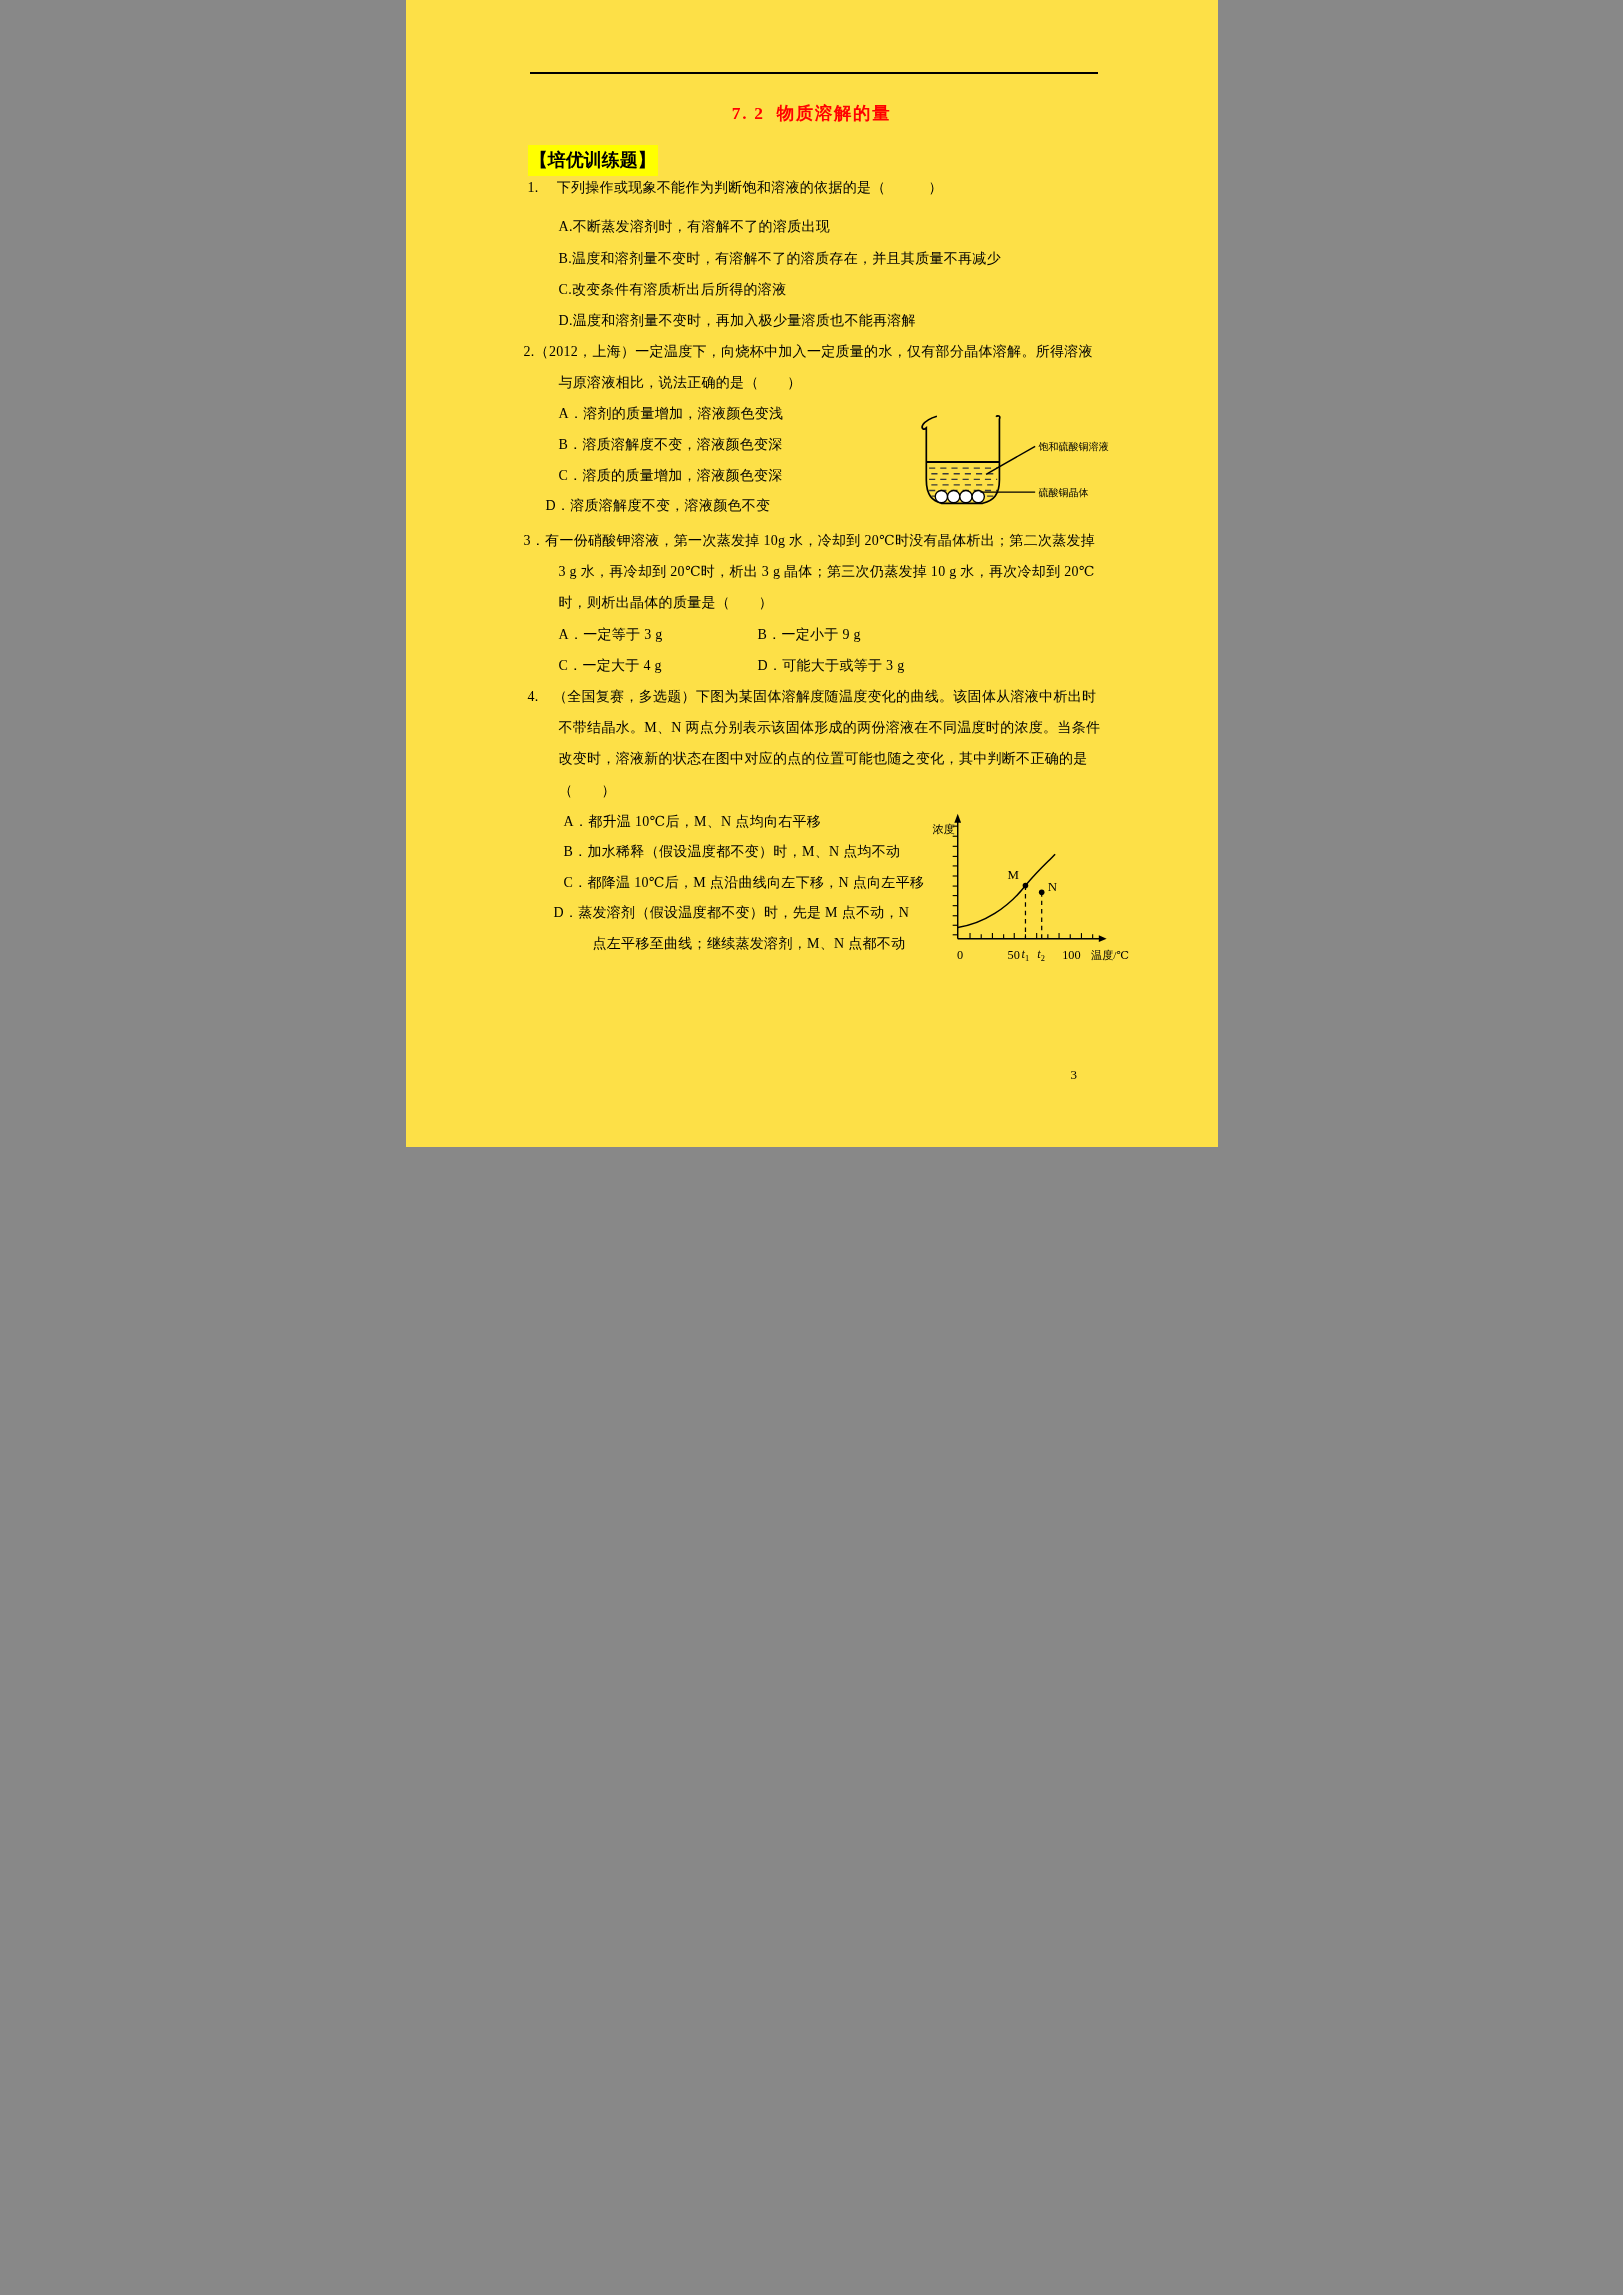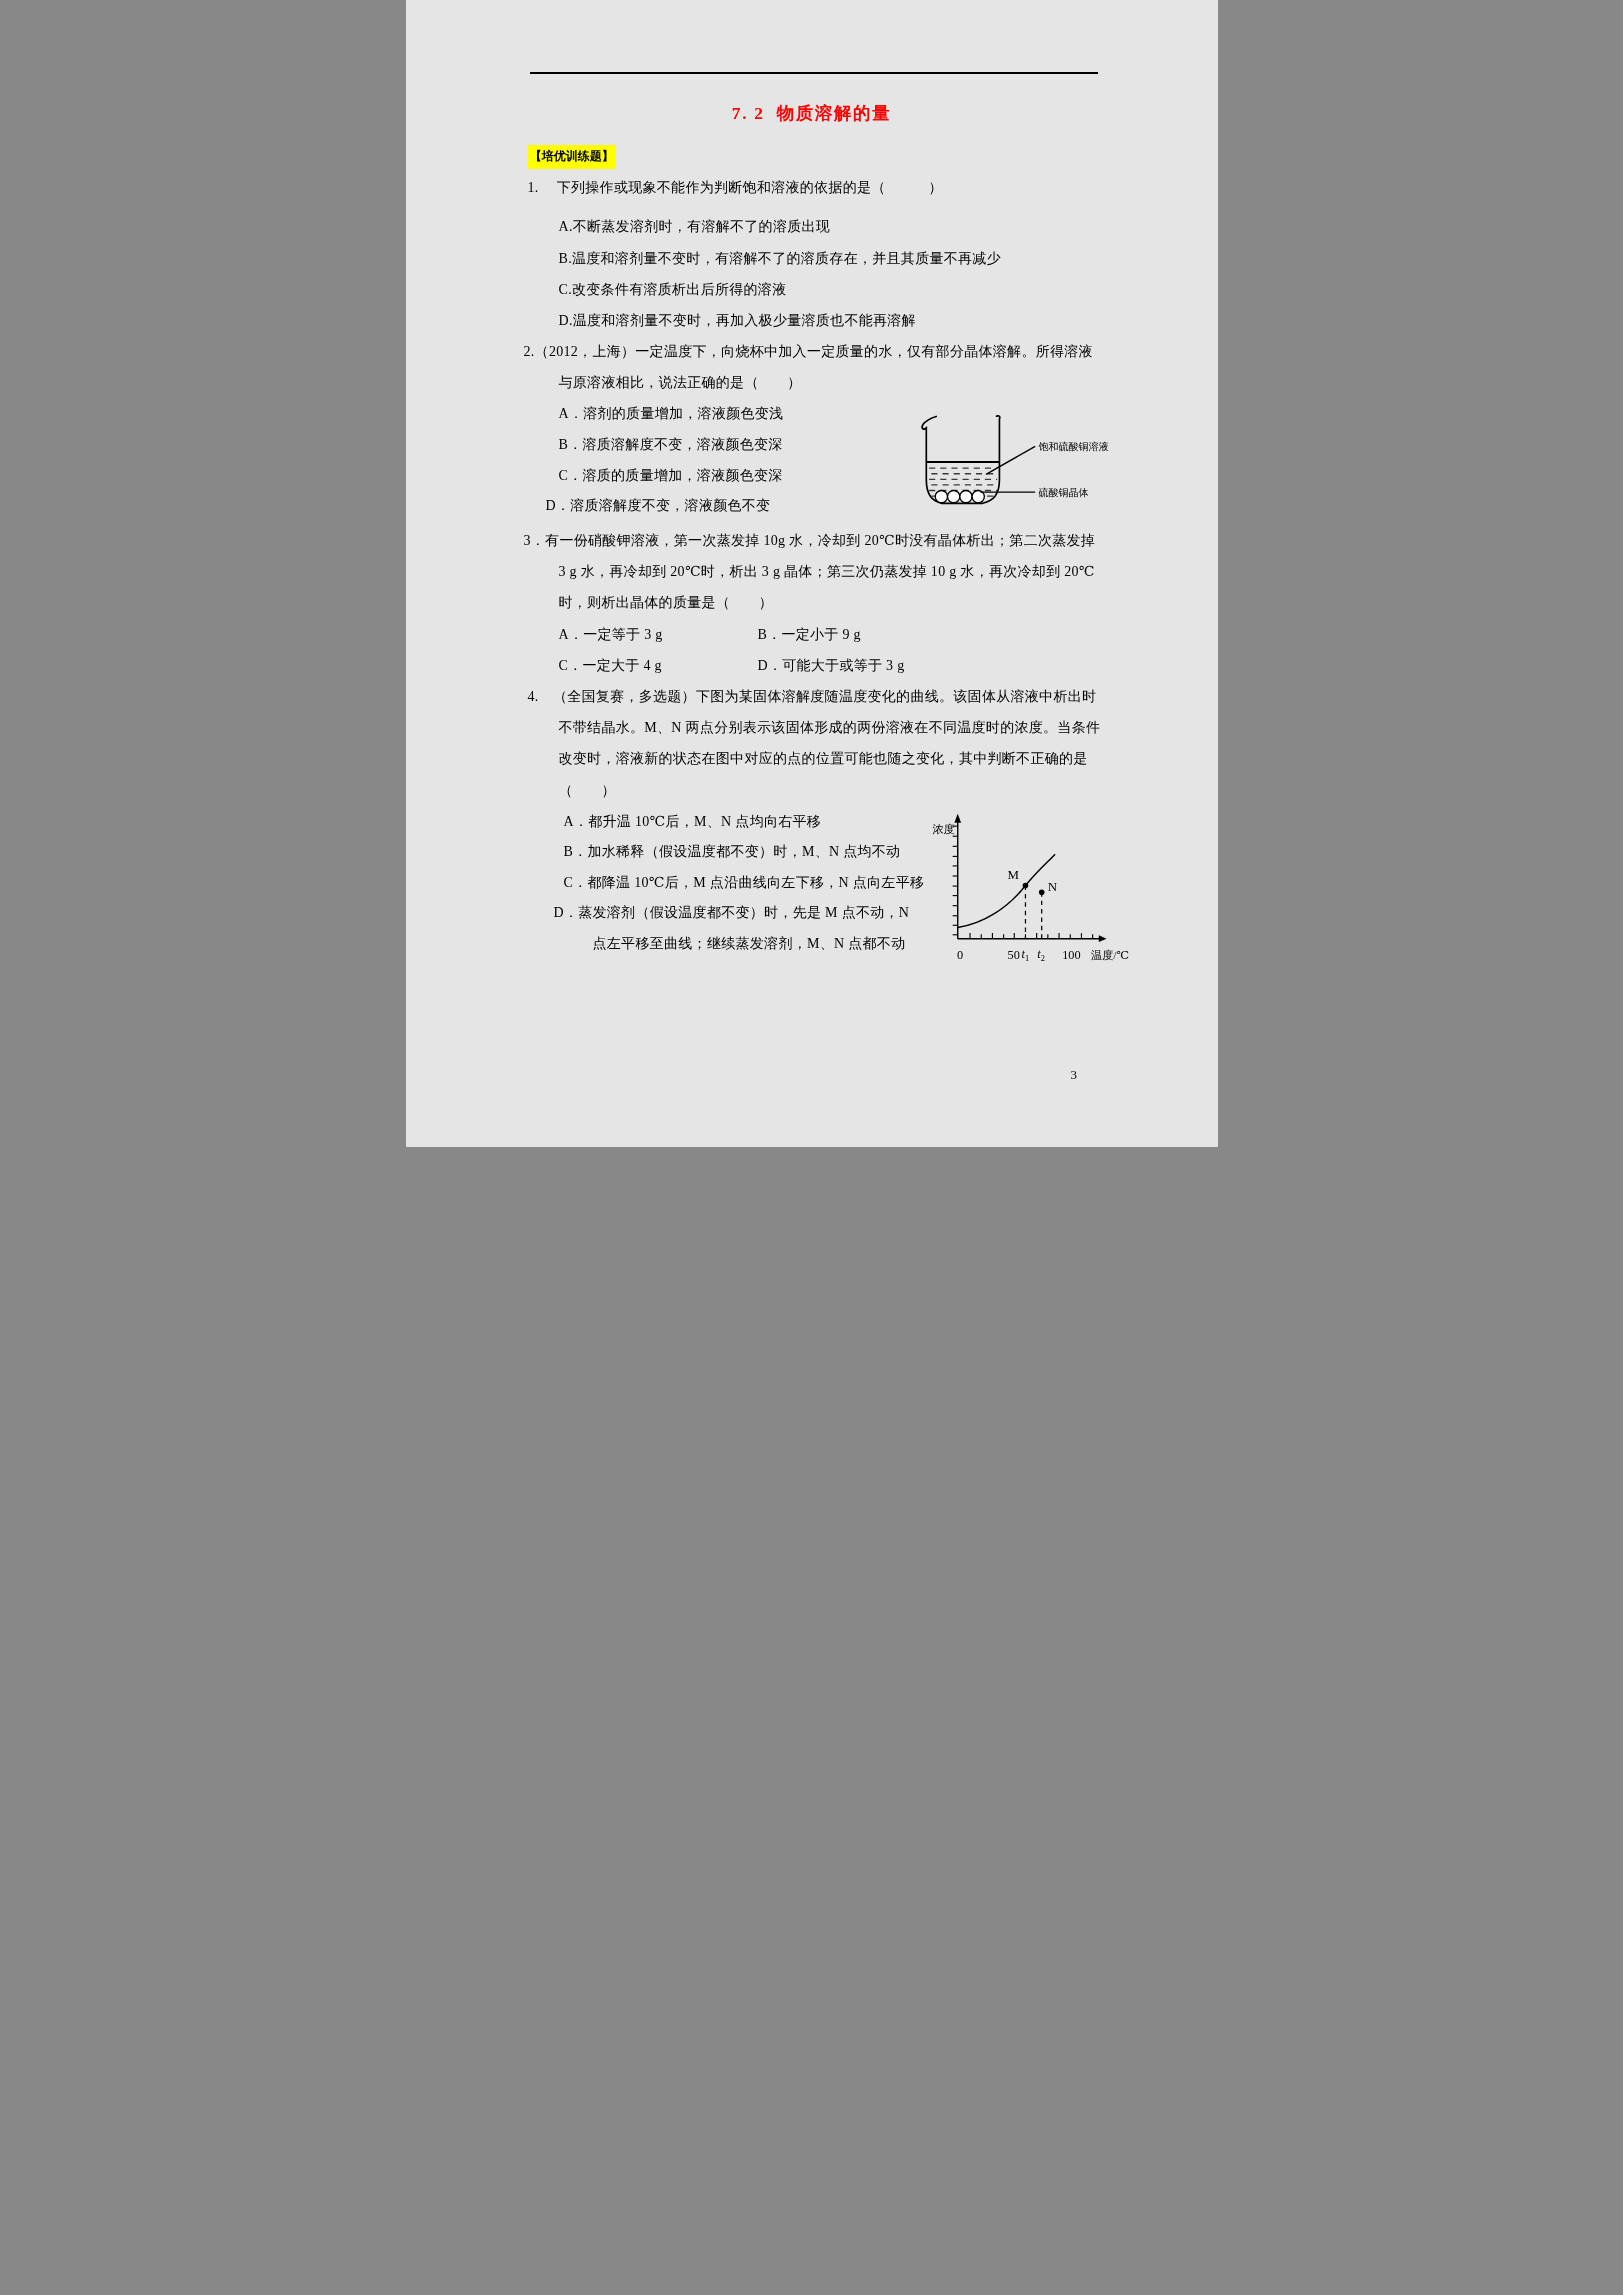--- a/index.html
+++ b/index.html
@@ -1,38 +1,38 @@
 <!DOCTYPE html>
 <html style="font-size:9px"><head>
 <meta charset="utf-8">
 <style>
   html,body { margin:0; padding:0; background:#888; }
   .page {
     position:relative;
     width:812px; height:1147px;
     margin:0 auto;
-    background:#e5e5e5;
+    background:#fde047;
     font-family:"Liberation Serif","DejaVu Serif",serif;
     color:#000000;
     overflow:hidden;
   }
   .rule {
     position:absolute; top:72px; left:124px;
     width:568px; height:2.2px; background:#000;
   }
   .title {
     position:absolute; top:101px; left:0; width:100%;
     text-align:center;
     color:#ff0000; font-weight:bold; font-size:17.4px;
     letter-spacing:1.7px; white-space:pre;
   }
   .badge {
     position:absolute; top:145px; left:122px;
     background:#ffff00; color:#000;
-    font-weight:bold; font-size:12px;
+    font-weight:bold; font-size:18px;
     padding:2.8px 2.2px 3.9px 2.2px; white-space:pre;
   }
   .ln {
     position:absolute;
     font-size:14px; line-height:18px;
     white-space:pre; letter-spacing:0.3px;
   }
   .fig { position:absolute; }
   svg text { font-family:"Liberation Serif","DejaVu Serif",serif; }
   .pagenum {

